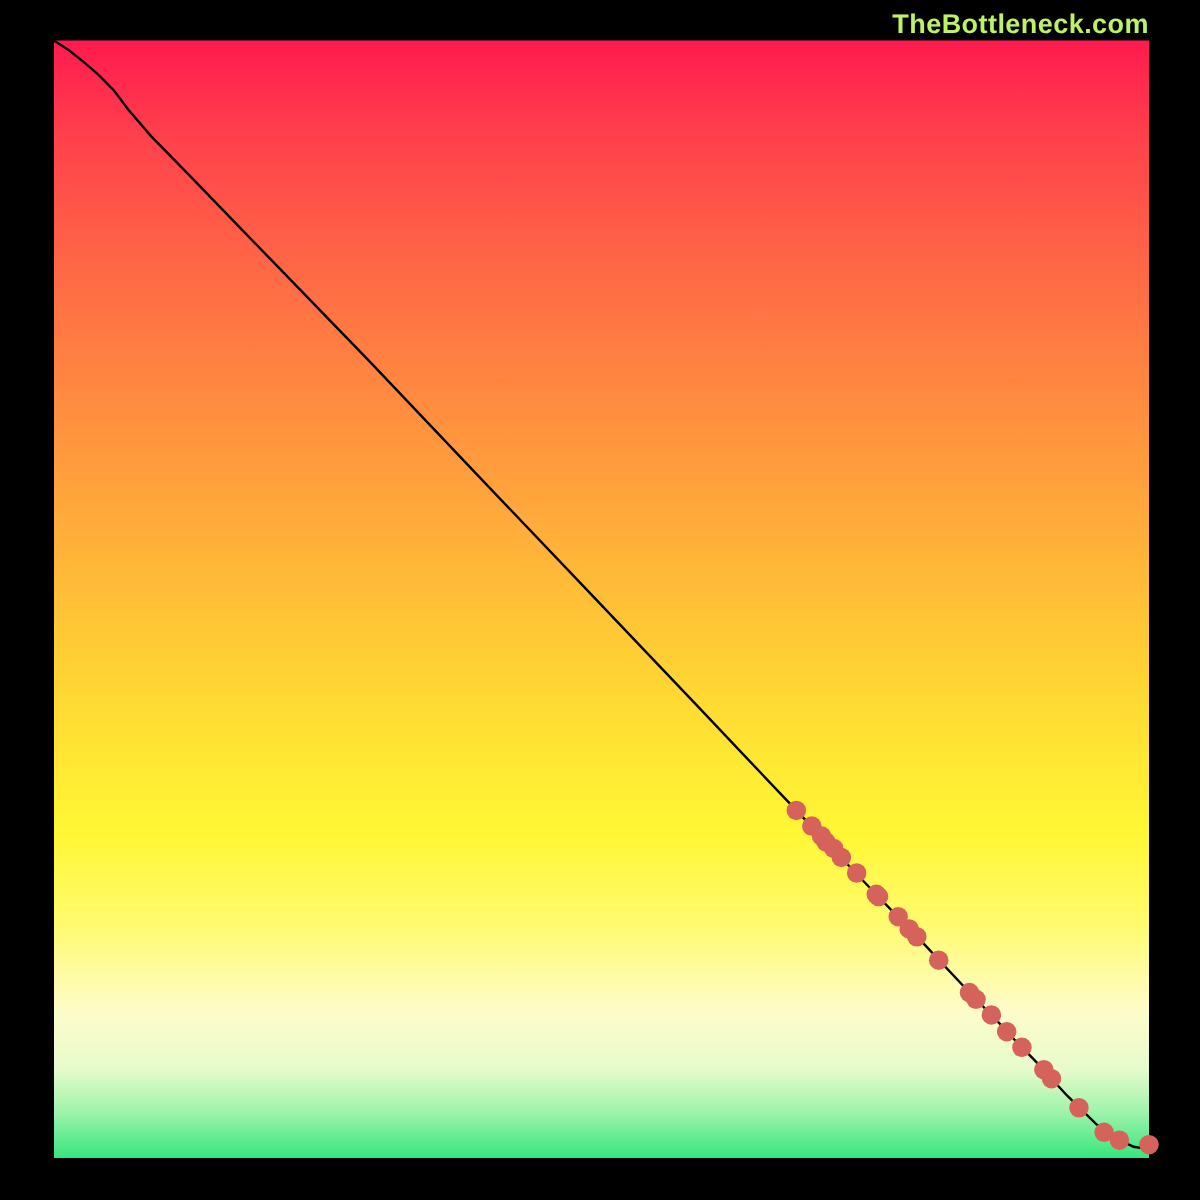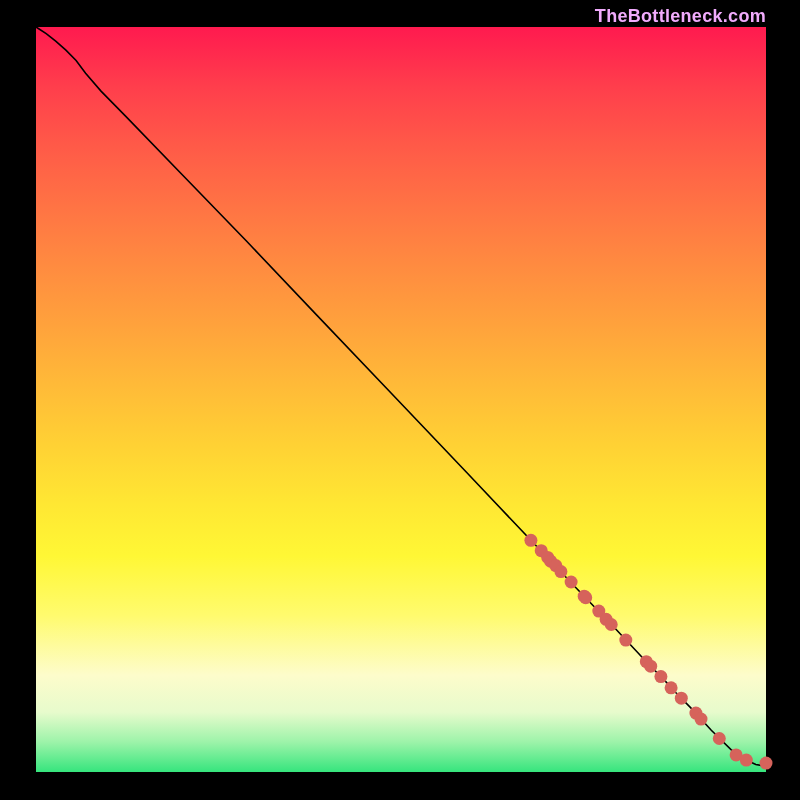--- a/index.html
+++ b/index.html
@@ -49,21 +49,21 @@
     height: 745px;
     overflow: visible;
   }
   .attrib {
     position: absolute;
     right: 34px;
     top: 6px;
     font-family: Arial, Helvetica, sans-serif;
     font-size: 18px;
     font-weight: 600;
-    color: #f0abfc;
+    color: #bef264;
     letter-spacing: 0.3px;
   }
 </style>
 </head>
 <body>
 
 <div class="stage">
   <div class="plot-area"></div>
 
   <svg class="overlay" viewBox="0 0 730 745" preserveAspectRatio="none">

